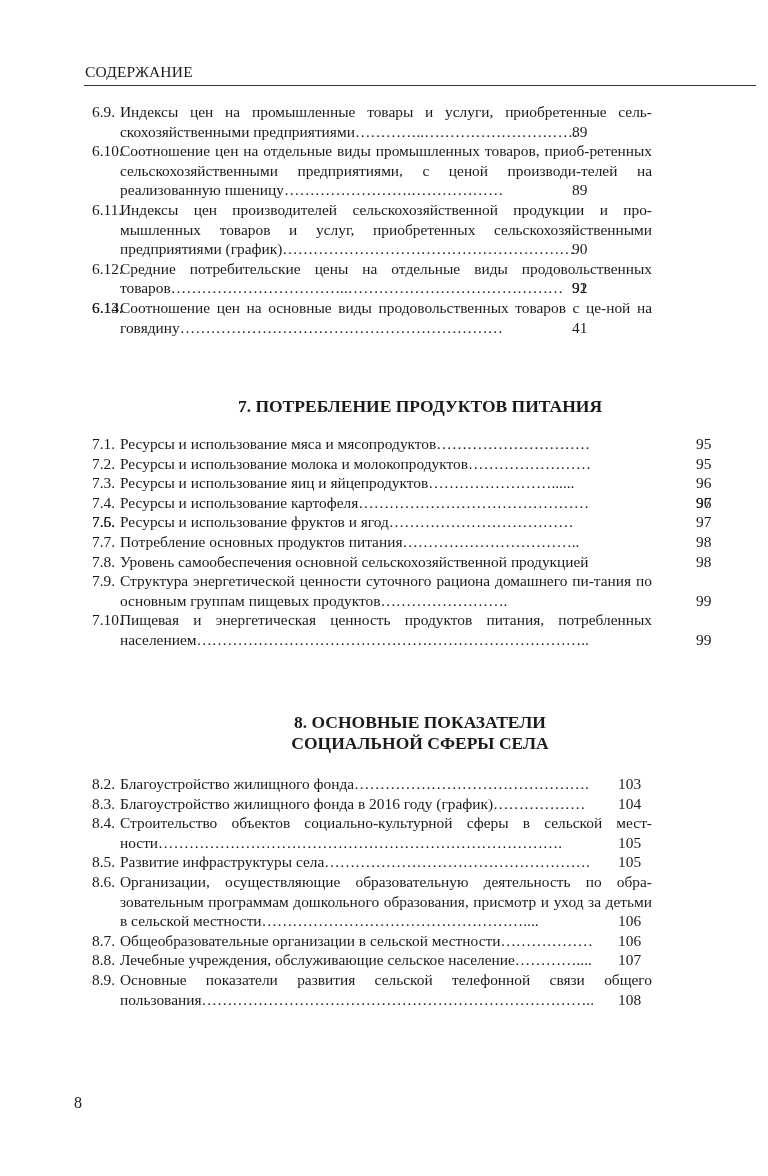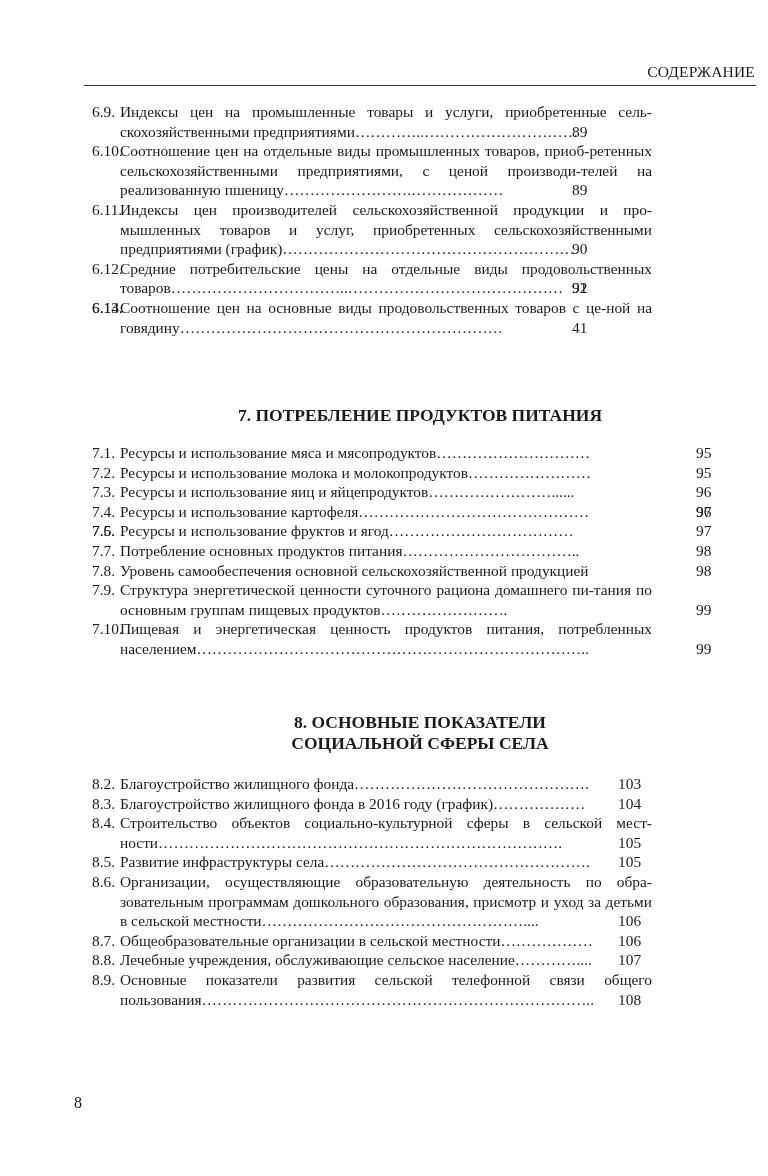--- a/index.html
+++ b/index.html
@@ -3,21 +3,21 @@
 <meta charset="utf-8">
 <style>
   html, body { margin: 0; padding: 0; }
   body {
     width: 768px; height: 1176px; background: #ffffff; position: relative;
     font-family: "Liberation Serif", "DejaVu Serif", serif; color: #1a1a1a;
     overflow: hidden;
   }
   .running-head {
     position: absolute; left: 85px; width: 670px; top: 63px;
-    text-align: right; font-size: 15.5px; letter-spacing: 0.2px;
+    text-align: left; font-size: 15.5px; letter-spacing: 0.2px;
   }
   .rule {
     position: absolute; left: 84px; width: 672px; top: 85px; height: 0;
     border-top: 1.3px solid #333;
   }
   .toc { position: absolute; left: 0; width: 768px; }
   .entry {
     position: relative; font-size: 15.4px; line-height: 19.6px;
   }
   .num {
@@ -68,21 +68,21 @@
       <div class="entry">
         <span class="num">6.13.</span>
         <span class="page">92</span>
       </div>
       <div class="entry">
         <span class="num">6.14.</span>
         <div class="text">Соотношение цен на основные виды продовольственных товаров с це-ной на говядину………………………………………………………</div>
         <span class="page">41</span>
       </div>
     </div>
-    <div style="position: absolute; left: 0px; top: 405px; width: 768px;">
+    <div style="position: absolute; left: 0px; top: 396px; width: 768px;">
       <div class="section-title" style="height: 38px;">
         <div>7.  ПОТРЕБЛЕНИЕ ПРОДУКТОВ ПИТАНИЯ</div>
       </div>
       <div class="entry">
         <span class="num">7.1.</span>
         <div class="text">Ресурсы и использование мяса и мясопродуктов…………………………</div>
         <span class="page">95</span>
       </div>
       <div class="entry">
         <span class="num">7.2.</span>

